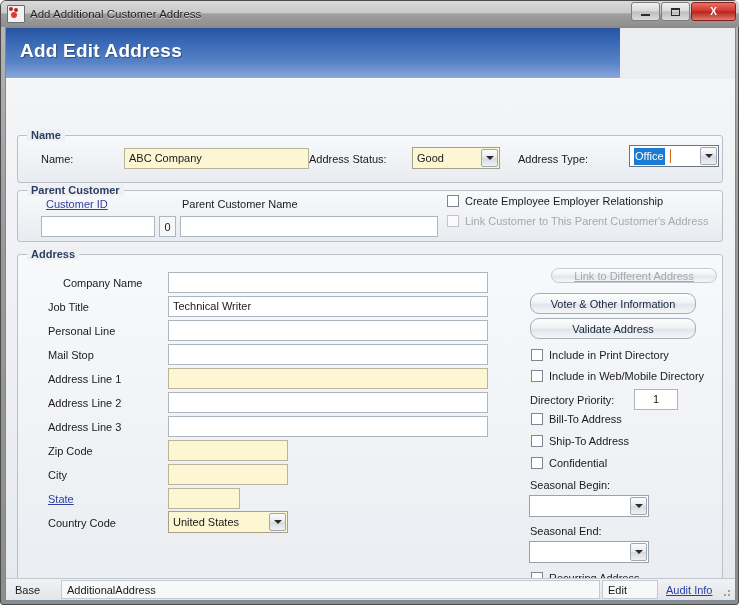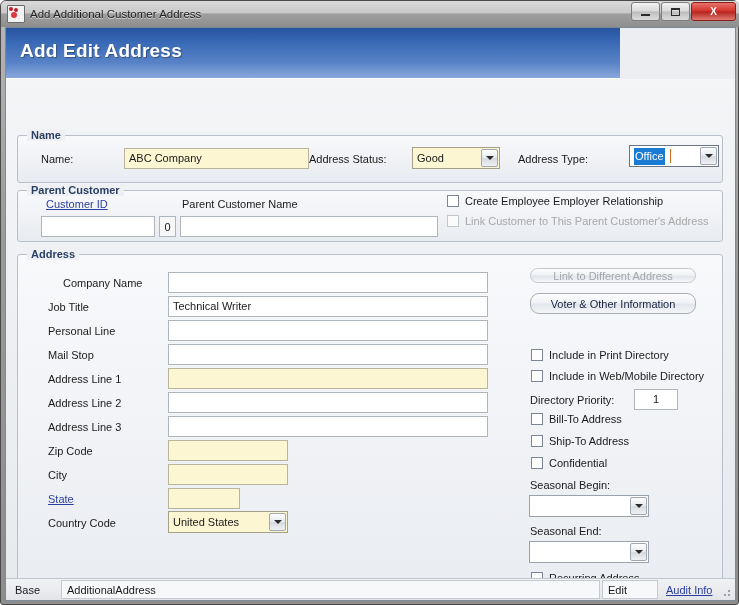--- a/index.html
+++ b/index.html
@@ -456,22 +456,23 @@
         <div class="tbox req" style="left:150px; top:233px; width:72px;"></div>
 
         <span class="lbl" style="left:30px; top:262px;">Country Code</span>
         <div class="combo req" style="left:150px; top:256px; width:120px;">
           <span class="cval">United States</span>
           <span class="cbtn">
               <i class="arrow"></i>
             </span>
         </div>
 
-        <div class="btn disabled" style="left:512px; top:13px; width:166px; height:15px;">Link to Different Address</div>
+        <div class="btn disabled" style="left:533px; top:13px; width:166px; height:15px;text-decoration:underline;">Link to Different Address</div>
         <div class="btn" style="left:512px; top:38px; width:166px; height:21px;">Voter &amp; Other Information</div>
+        <div class="btn" style="left:512px; top:63px; width:166px; height:21px;">Validate Address</div>
 
         <div class="chk" style="left:513px; top:94px;">
           <span class="box"></span>
           <span class="ctext">Include in Print Directory</span>
         </div>
         <div class="chk" style="left:513px; top:115px;">
           <span class="box"></span>
           <span class="ctext">Include in Web/Mobile Directory</span>
         </div>
 

